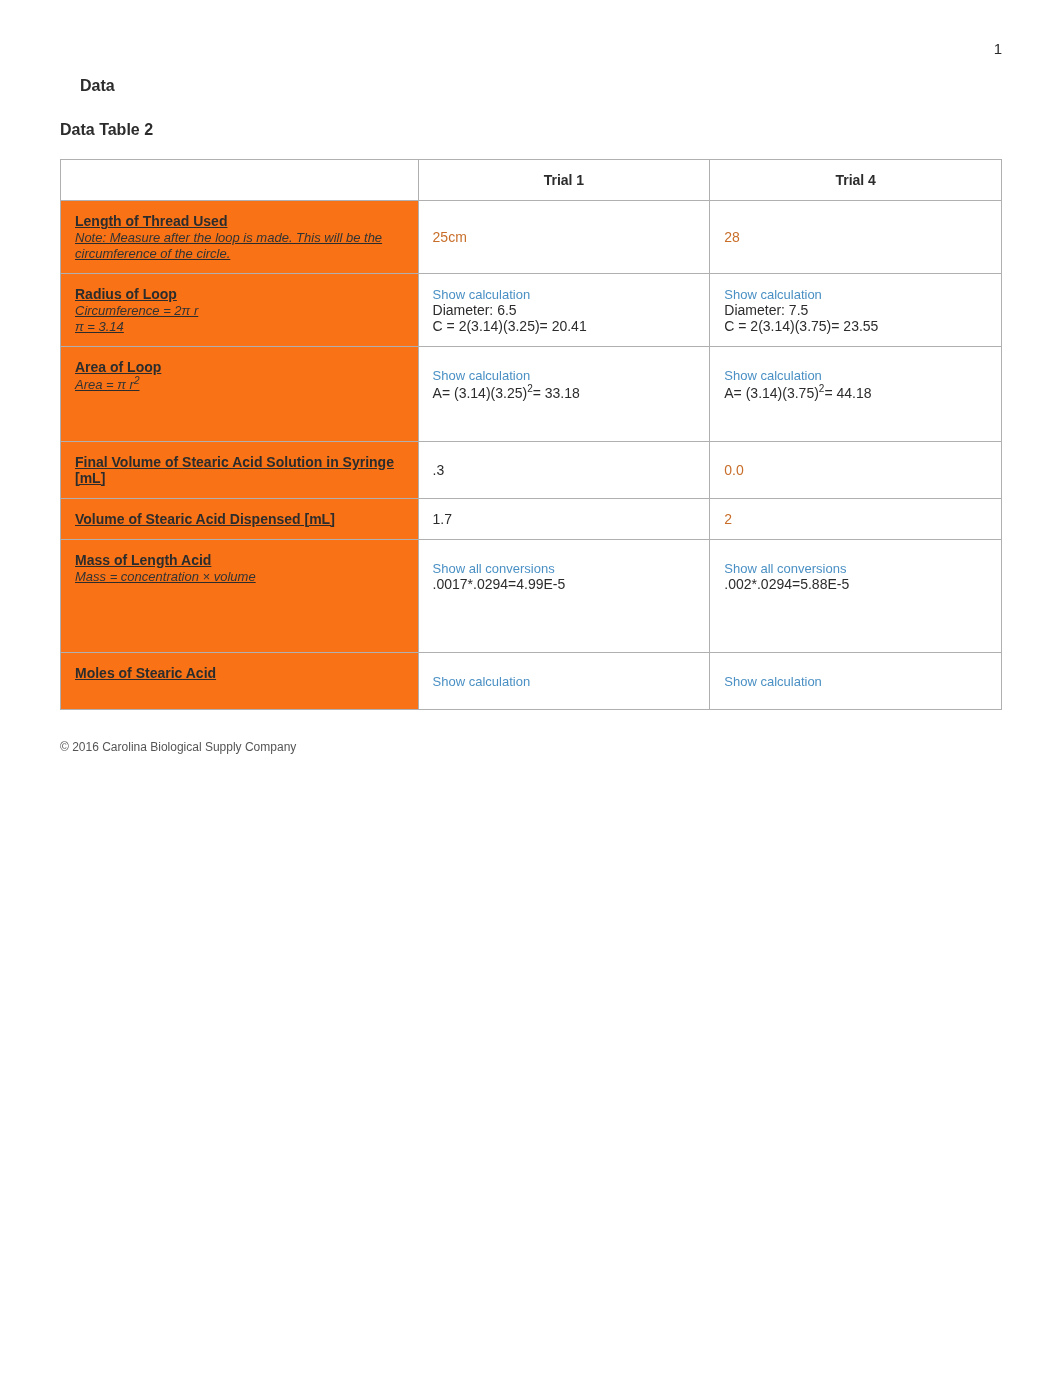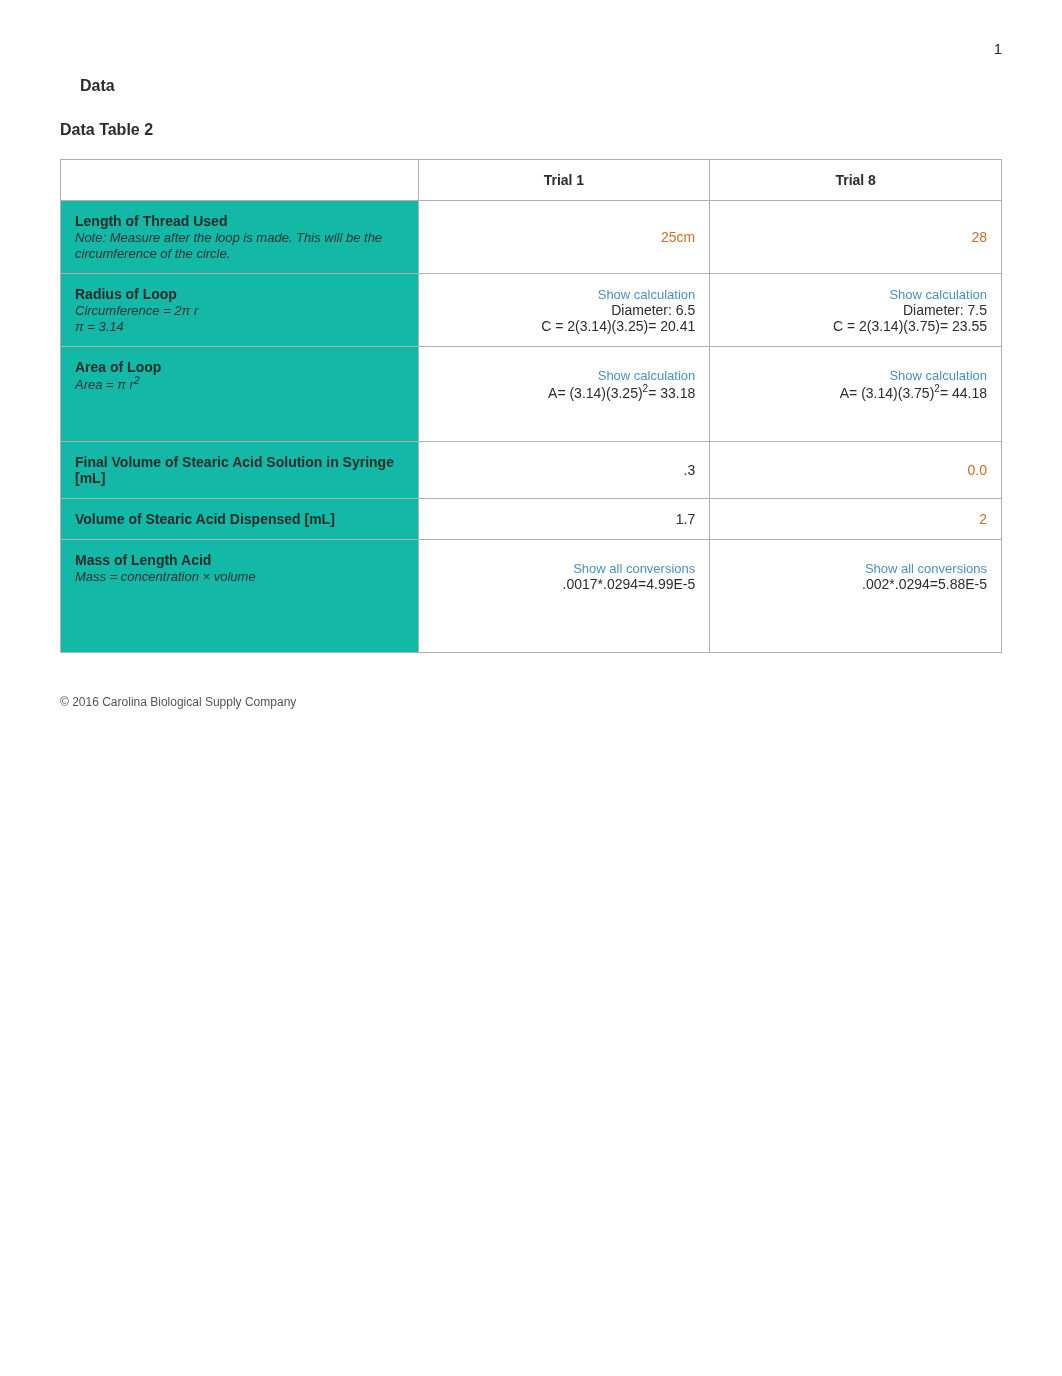--- a/index.html
+++ b/index.html
@@ -41,25 +41,26 @@
       padding: 12px 14px;
       vertical-align: top;
     }
     th {
       text-align: center;
       font-weight: bold;
       background: #fff;
     }
     td.row-label {
       width: 38%;
-      background: #14b8a6;
+      background: #f97316;
+      text-decoration: underline;
     }
     td.data-cell {
       width: 31%;
-      text-align: right;
+      text-align: left;
       vertical-align: middle;
     }
     .blue-link {
       color: #4a90c4;
       font-size: 13px;
     }
     .bold-label {
       font-weight: bold;
       font-size: 14px;
     }
@@ -69,21 +70,21 @@
       font-size: 13px;
       color: #333;
     }
     .orange-value {
       color: #c86e2a;
       font-size: 14px;
     }
     .footer {
       font-size: 12px;
       color: #555;
-      margin-top: 42px;
+      margin-top: 30px;
     }
     sup {
       font-size: 10px;
     }
   </style>
 </head>
 <body>
 
 
 
@@ -91,21 +92,21 @@
 
 <div class="section-title">Data</div>
 <br>
 <div class="table-title">Data Table 2</div>
 
 <table>
   <thead>
     <tr>
       <th></th>
       <th>Trial 1</th>
-      <th>Trial 8</th>
+      <th>Trial 4</th>
     </tr>
   </thead>
   <tbody>
 
     <tr>
       <td class="row-label">
         <span class="bold-label">Length of Thread Used</span><br>
         <span class="italic-sub">Note: Measure after the loop is made. This will be the circumference of the circle.</span>
       </td>
       <td class="data-cell">
@@ -182,19 +183,30 @@
       <td class="data-cell" style="padding-top:20px; padding-bottom:60px;">
         <span class="blue-link">Show all conversions</span><br>
         <span>.0017*.0294=4.99E-5</span>
       </td>
       <td class="data-cell" style="padding-top:20px; padding-bottom:60px;">
         <span class="blue-link">Show all conversions</span><br>
         <span>.002*.0294=5.88E-5</span>
       </td>
     </tr>
 
+    <tr>
+      <td class="row-label">
+        <span class="bold-label">Moles of Stearic Acid</span>
+      </td>
+      <td class="data-cell" style="padding-top:20px; padding-bottom:20px;">
+        <span class="blue-link">Show calculation</span>
+      </td>
+      <td class="data-cell" style="padding-top:20px; padding-bottom:20px;">
+        <span class="blue-link">Show calculation</span>
+      </td>
+    </tr>
   </tbody>
 </table>
 
 <div class="footer">© 2016 Carolina Biological Supply Company</div>
 
 
 
 
 </body></html>

